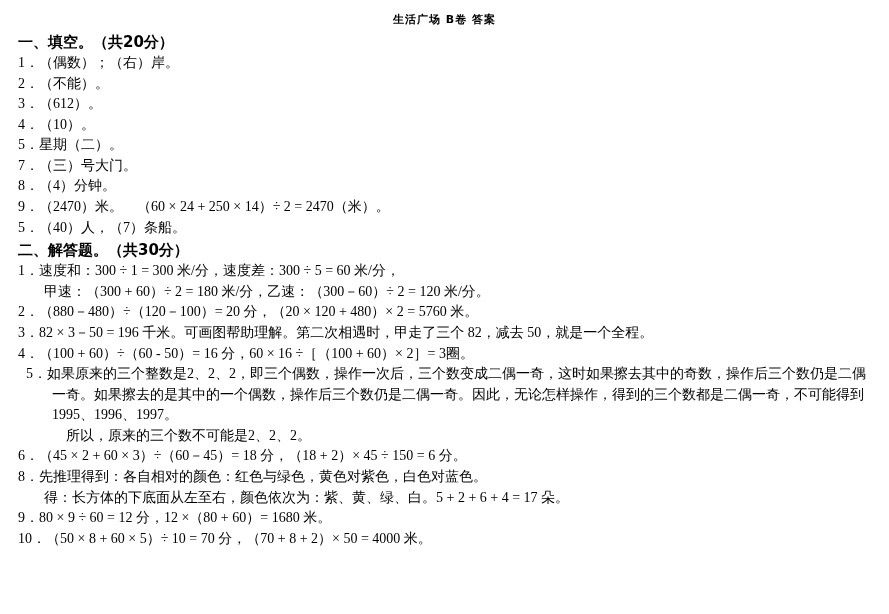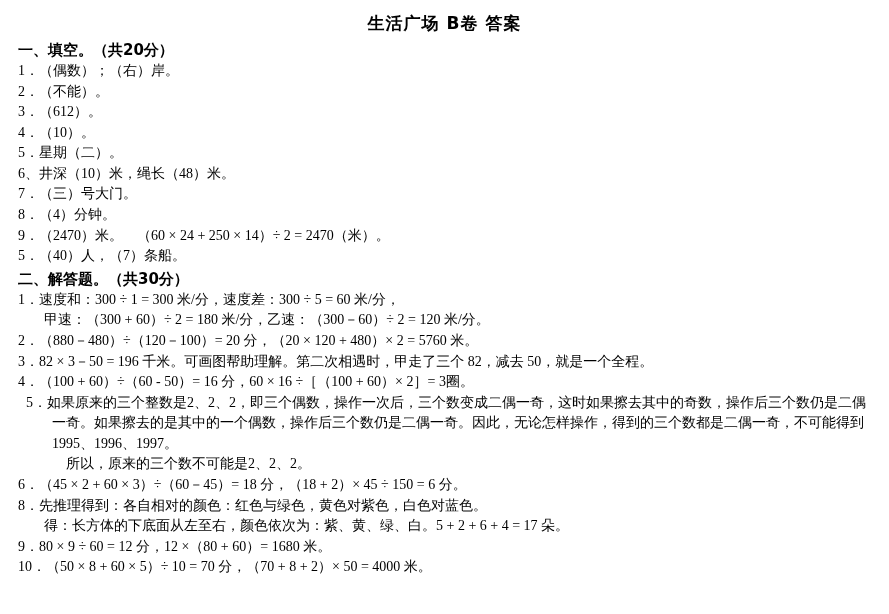--- a/index.html
+++ b/index.html
@@ -16,21 +16,21 @@
   }
   .page {
     position: relative;
     width: 889px;
     height: 614px;
     padding: 0;
     box-sizing: border-box;
   }
   .doc-title {
     text-align: center;
-    font-size: 17px;
+    font-size: 11px;
     font-weight: bold;
     letter-spacing: 1px;
     margin: 12px 0 6px 0;
     font-family: "DejaVu Sans", "Liberation Sans", sans-serif;
   }
   .section-head {
     font-size: 15px;
     font-weight: bold;
     margin: 3px 0 1px 18px;
     font-family: "DejaVu Sans", "Liberation Sans", sans-serif;
@@ -62,21 +62,20 @@
 <div class="page">
   <div class="doc-title">生活广场  B卷  答案</div>
 
   <div>
     <div class="section-head">一、填空。（共20分）</div>
     <p class="line">1．（偶数）；（右）岸。</p>
     <p class="line">2．（不能）。</p>
     <p class="line">3．（612）。</p>
     <p class="line">4．（10）。</p>
     <p class="line">5．星期（二）。</p>
-    <p class="line">6、井深（10）米，绳长（48）米。</p>
     <p class="line">7．（三）号大门。</p>
     <p class="line">8．（4）分钟。</p>
     <p class="line">9．（2470）米。　（60 × 24 + 250 × 14）÷ 2 = 2470（米）。</p>
     <p class="line">5．（40）人，（7）条船。</p>
   </div>
 
   <div>
     <div class="section-head">二、解答题。（共30分）</div>
     <p class="line">1．速度和：300 ÷ 1 = 300 米/分，速度差：300 ÷ 5 = 60 米/分，</p>
     <p class="line indent1">甲速：（300 + 60）÷ 2 = 180 米/分，乙速：（300－60）÷ 2 = 120 米/分。</p>

